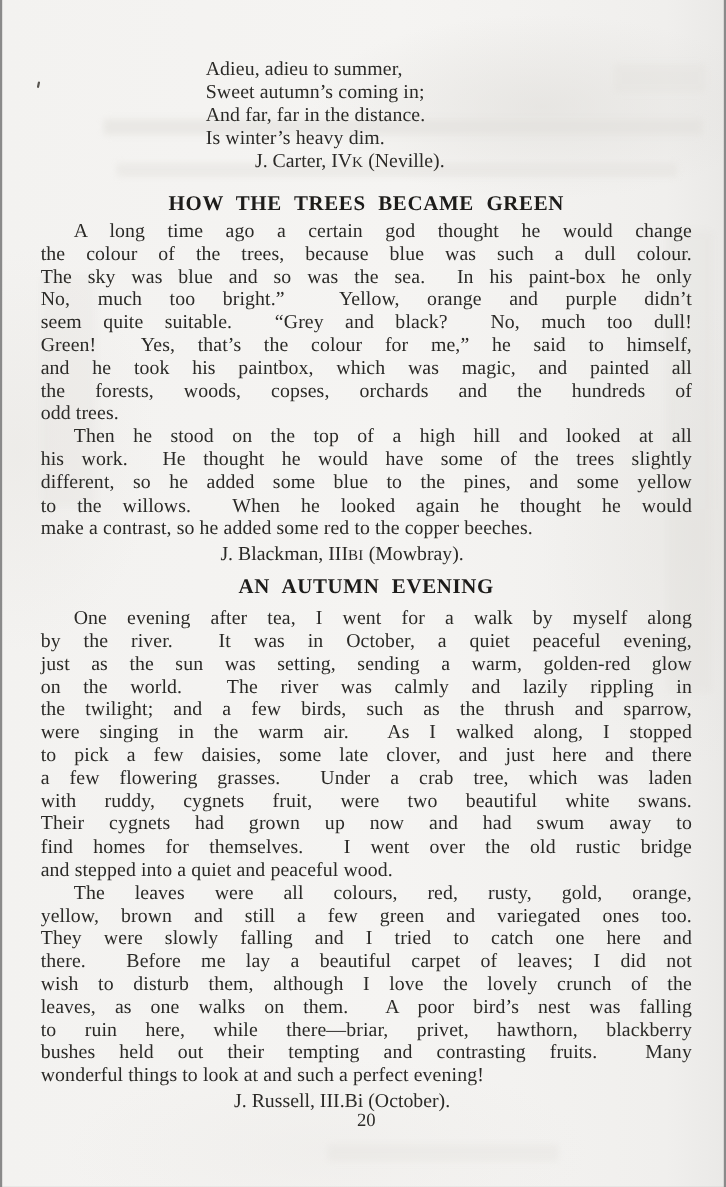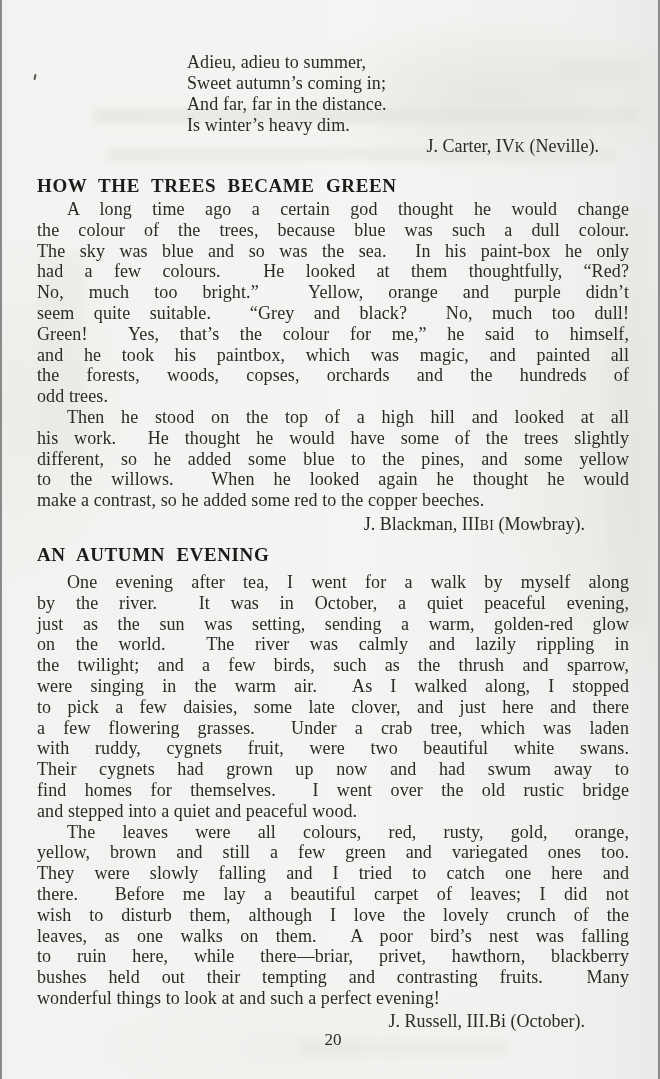--- a/index.html
+++ b/index.html
@@ -64,32 +64,32 @@
   .poem { margin-left: 150px; }
   .poem .line {
     text-align: left;
     text-align-last: left;
     line-height: 21px;
   }
   .poem .line.first { padding-left: 0; }
   .byline {
     font-size: 18px;
     line-height: 21px;
-    text-align: right;
+    text-align: center;
   }
   .byline .sc { font-size: 0.76em; letter-spacing: 0.3px; }
   .byline-1 { margin-right: 30px; }
   .byline-2 { margin-right: 44px; margin-top: 3px; }
   .byline-3 { margin-right: 44px; margin-top: 2px; }
   h2.article-title {
     margin: 17px 0 3px 0;
     font-size: 19px;
     line-height: 21px;
     font-weight: bold;
-    text-align: left;
+    text-align: center;
     letter-spacing: 0.6px;
     word-spacing: 6px;
     color: #1d1c1a;
   }
   h2.article-title.second { margin-top: 8px; margin-bottom: 7px; }
   .page-number {
     margin-top: -4px;
     font-size: 17px;
     line-height: 21px;
     text-align: center;
@@ -118,21 +118,20 @@
       </div>
 
     <div class="byline byline-1"><span>J. Carter, IV</span><span class="sc">K</span><span> (Neville).</span></div>
 
     <h2 class="article-title">HOW THE TREES BECAME GREEN</h2>
 
     <div class="para">
         <div class="line first">A long time ago a certain god thought he would change</div>
         <div class="line">the colour of the trees, because blue was such a dull colour.</div>
         <div class="line">The sky was blue and so was the sea.  In his paint-box he only</div>
-        <div class="line">had a few colours.  He looked at them thoughtfully, “Red?</div>
         <div class="line">No, much too bright.”  Yellow, orange and purple didn’t</div>
         <div class="line">seem quite suitable.  “Grey and black?  No, much too dull!</div>
         <div class="line">Green!  Yes, that’s the colour for me,” he said to himself,</div>
         <div class="line">and he took his paintbox, which was magic, and painted all</div>
         <div class="line">the forests, woods, copses, orchards and the hundreds of</div>
         <div class="line last">odd trees.</div>
       </div>
     <div class="para">
         <div class="line first">Then he stood on the top of a high hill and looked at all</div>
         <div class="line">his work.  He thought he would have some of the trees slightly</div>

